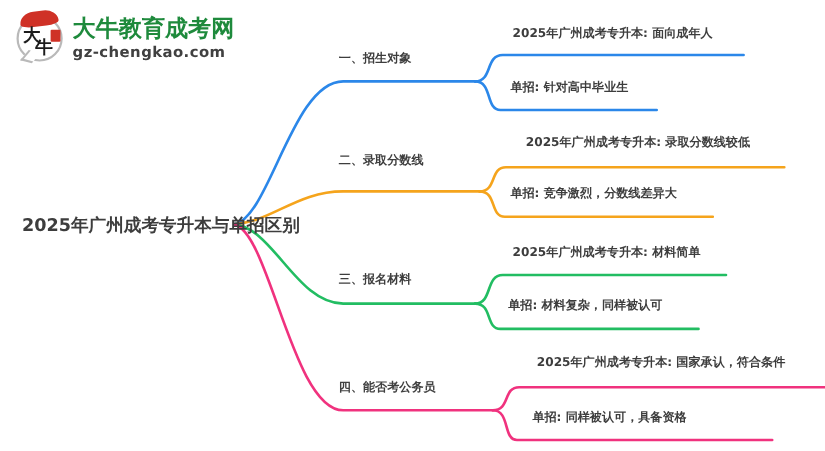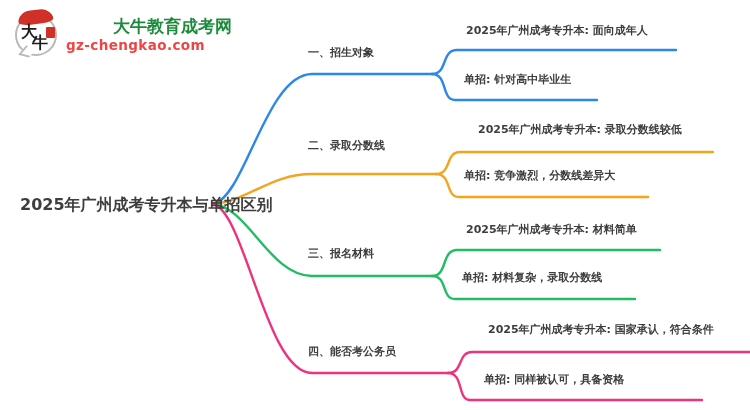--- a/index.html
+++ b/index.html
@@ -22,21 +22,21 @@
         border-left:2px solid #b9b9b9;border-bottom:2px solid #b9b9b9;
         transform:rotate(15deg) skewX(-25deg);}
   .arc{position:absolute;left:4px;top:-1px;width:35px;height:14px;
        border-radius:50% 50% 45% 45% / 100% 100% 35% 35%;
        transform:rotate(-7deg);}
   .daniu-1,.daniu-2{position:absolute;color:#1c1c1c;font-weight:bold;font-size:16px;line-height:1;}
   .daniu-1{left:7px;top:13px;}
   .daniu-2{left:18px;top:24px;}
   .seal{position:absolute;right:3px;top:16px;width:9px;height:11px;border-radius:1px;}
   .logo-text{display:flex;flex-direction:column;justify-content:center;}
-  .logo-title{font-size:17px;font-weight:bold;line-height:1.25;margin-left:47px;}
+  .logo-title{font-size:21px;font-weight:bold;line-height:1.25;}
   .logo-domain{font-size:13.5px;font-weight:bold;letter-spacing:.4px;line-height:1.2;}
 </style>
 </head>
 <body>
 
 <div class="stage">
 
   <svg width="750" height="410" viewBox="0 0 750 410">
 
     <g fill="none" stroke-width="2.4" stroke-linecap="round" stroke="#2b87e9">
@@ -68,36 +68,36 @@
     <div class="logo-icon">
       <div class="bubble"></div>
       <div class="tail"></div>
       <div class="arc" style="background: rgb(207, 49, 38);"></div>
       <span class="daniu-1">大</span>
       <span class="daniu-2">牛</span>
       <div class="seal" style="background: rgb(207, 49, 38);"></div>
     </div>
     <div class="logo-text">
       <div class="logo-title" style="color: rgb(30, 138, 60);">大牛教育成考网</div>
-      <div class="logo-domain" style="color: #ef4444;">gz-chengkao.com</div>
+      <div class="logo-domain" style="color: #404040;">gz-chengkao.com</div>
     </div>
   </div>
 
   <div class="node root-node" style="left: 8px; top: 196px; color: rgb(61, 61, 61);">2025年广州成考专升本与单招区别</div>
 
   <div class="node" style="left: 308px; top: 140px; color: rgb(61, 61, 61);">二、录取分数线</div>
   <div class="node" style="left: 308px; top: 47px; color: rgb(61, 61, 61);">一、招生对象</div>
   <div class="node" style="left: 308px; top: 248px; color: rgb(61, 61, 61);">三、报名材料</div>
   <div class="node" style="left: 308px; top: 346px; color: #404040;">四、能否考公务员</div>
 
   <div class="node" style="left: 466px; top: 25px; color: rgb(61, 61, 61);">2025年广州成考专升本: 面向成年人</div>
   <div class="node" style="left: 464px; top: 74px; color: rgb(61, 61, 61);">单招: 针对高中毕业生</div>
 
   <div class="node" style="left: 478px; top: 124px; color: rgb(61, 61, 61);">2025年广州成考专升本: 录取分数线较低</div>
   <div class="node" style="left: 464px; top: 170px; color: rgb(61, 61, 61);">单招: 竞争激烈，分数线差异大</div>
 
   <div class="node" style="left: 466px; top: 224px; color: rgb(61, 61, 61);">2025年广州成考专升本: 材料简单</div>
-  <div class="node" style="left: 462px; top: 272px; color: rgb(61, 61, 61);">单招: 材料复杂，录取分数线</div>
+  <div class="node" style="left: 462px; top: 272px; color: rgb(61, 61, 61);">单招: 材料复杂，同样被认可</div>
 
   <div class="node" style="left: 488px; top: 324px; color: rgb(61, 61, 61);">2025年广州成考专升本: 国家承认，符合条件</div>
   <div class="node" style="left: 484px; top: 374px; color: rgb(61, 61, 61);">单招: 同样被认可，具备资格</div>
 
 </div>
 
 </body></html>

